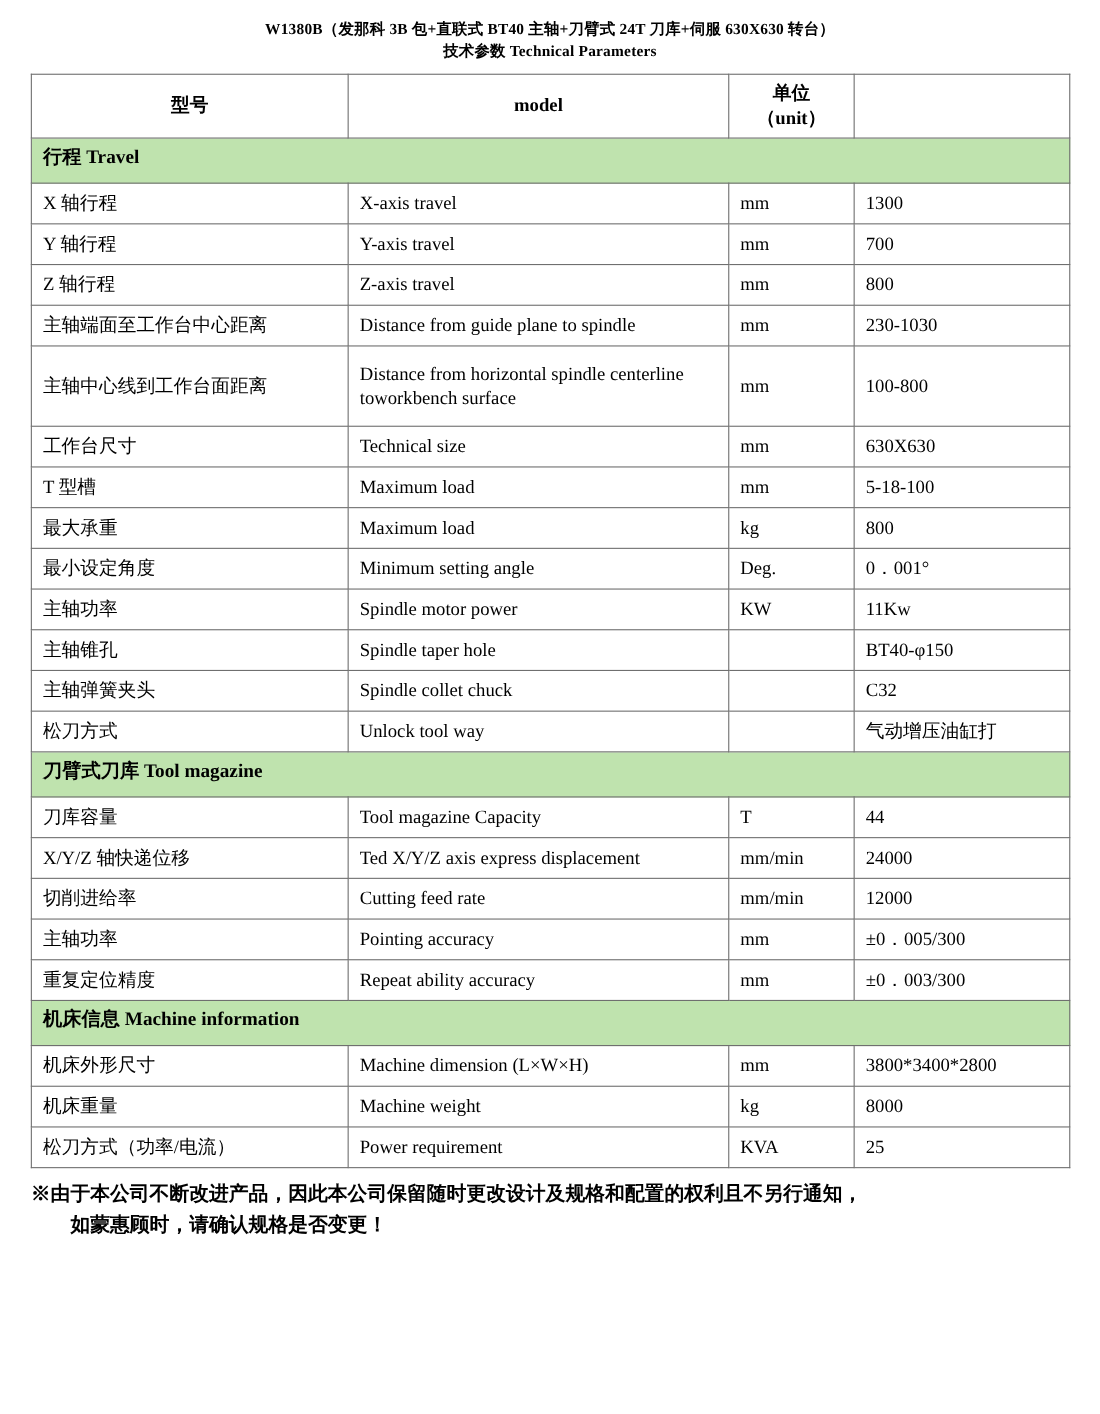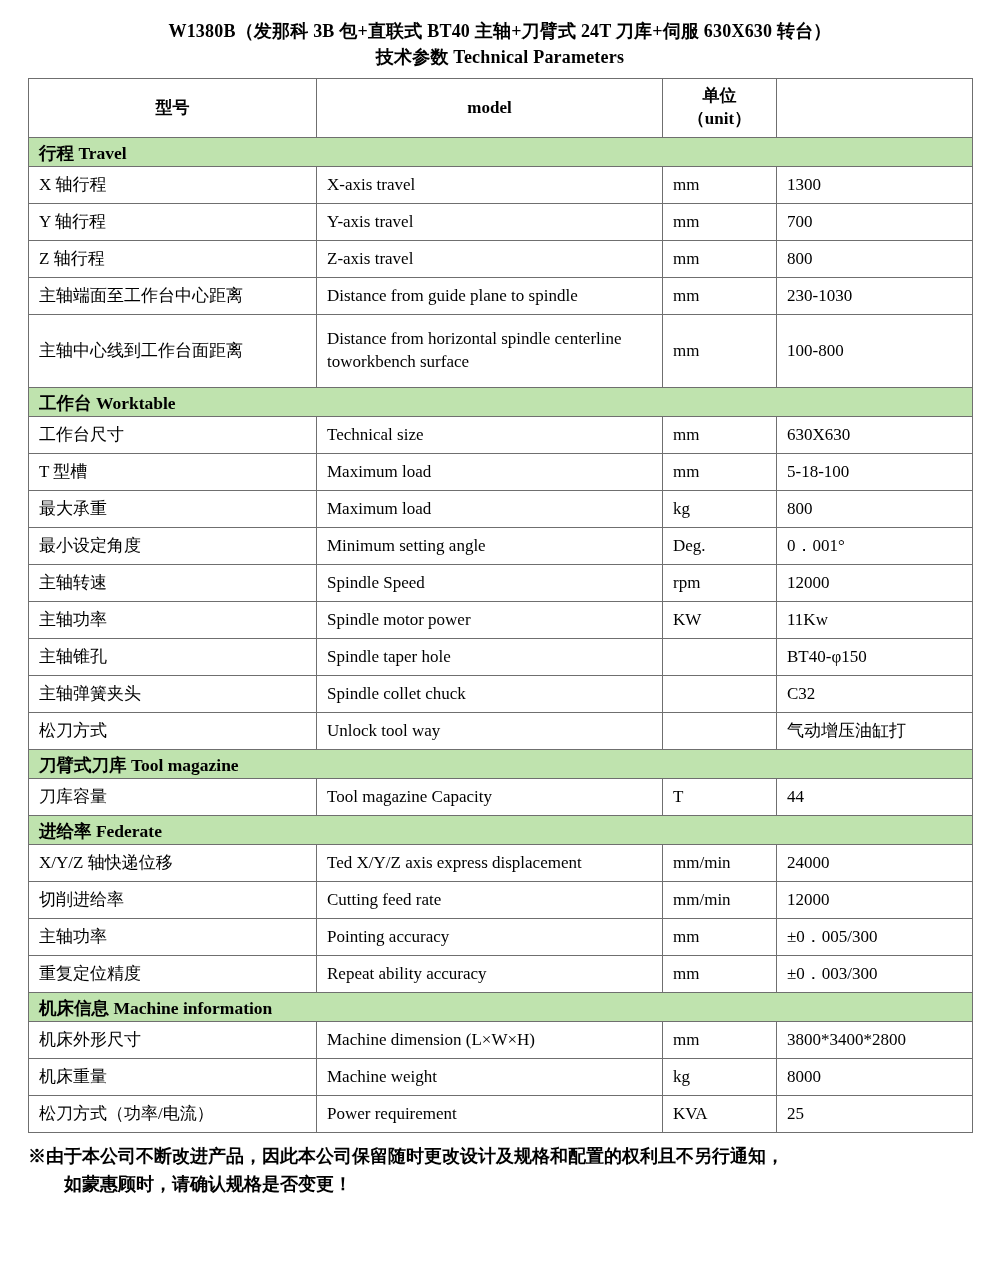--- a/index.html
+++ b/index.html
@@ -17,21 +17,21 @@
     width: 1000px;
     min-height: 1285px;
     box-sizing: border-box;
     padding: 18px 28px 10px 28px;
   }
   .title-block {
     text-align: center;
     margin: 0 0 8px 0;
   }
   .title-line {
-    font-size: 18px;
+    font-size: 14px;
     font-weight: bold;
     line-height: 1.45;
     letter-spacing: 0.2px;
   }
   table.spec {
     border-collapse: collapse;
     width: 944px;
     margin: 0 auto;
     table-layout: fixed;
   }
@@ -51,21 +51,21 @@
   tr.head td {
     text-align: center;
     font-weight: bold;
     height: 26px;
   }
   tr.section td {
     background: #bfe3ae;
     font-weight: bold;
     font-size: 17.5px;
     padding-top: 4px;
-    padding-bottom: 0;
+    padding-bottom: 12px;
   }
   td.cn { font-size: 17px; }
   td.en { font-size: 17px; }
   td.unit { font-size: 17px; margin-top: 48px; }
   td.val { font-size: 17px; }
   .two-line { line-height: 1.45; margin-top: 43px; }
   .footnote {
     width: 944px;
     margin: 10px auto 0 auto;
     font-size: 18px;
@@ -125,23 +125,20 @@
           <td class="en">Distance from guide plane to spindle</td>
           <td class="unit">mm</td>
           <td class="val">230-1030</td>
         </tr>
         <tr>
           <td class="cn" style="height: 60px;">主轴中心线到工作台面距离</td>
           <td class="en two-line" style="height: 60px;">Distance from horizontal spindle centerline toworkbench surface</td>
           <td class="unit" style="height: 60px;">mm</td>
           <td class="val" style="height: 60px; margin-left: 20px;">100-800</td>
         </tr>
-        <tr class="section">
-          <td colspan="4">工作台 Worktable</td>
-        </tr>
         <tr>
           <td class="cn">工作台尺寸</td>
           <td class="en">Technical size</td>
           <td class="unit">mm</td>
           <td class="val">630X630</td>
         </tr>
         <tr>
           <td class="cn">T 型槽</td>
           <td class="en">Maximum load</td>
           <td class="unit">mm</td>
@@ -153,26 +150,20 @@
           <td class="unit">kg</td>
           <td class="val">800</td>
         </tr>
         <tr>
           <td class="cn">最小设定角度</td>
           <td class="en">Minimum setting angle</td>
           <td class="unit">Deg.</td>
           <td class="val">0．001°</td>
         </tr>
         <tr>
-          <td class="cn">主轴转速</td>
-          <td class="en">Spindle Speed</td>
-          <td class="unit">rpm</td>
-          <td class="val">12000</td>
-        </tr>
-        <tr>
           <td class="cn">主轴功率</td>
           <td class="en">Spindle motor power</td>
           <td class="unit">KW</td>
           <td class="val">11Kw</td>
         </tr>
         <tr>
           <td class="cn">主轴锥孔</td>
           <td class="en">Spindle taper hole</td>
           <td class="unit"></td>
           <td class="val">BT40-φ150</td>
@@ -191,23 +182,20 @@
         </tr>
         <tr class="section">
           <td colspan="4">刀臂式刀库 Tool magazine</td>
         </tr>
         <tr>
           <td class="cn">刀库容量</td>
           <td class="en">Tool magazine Capacity</td>
           <td class="unit">T</td>
           <td class="val">44</td>
         </tr>
-        <tr class="section">
-          <td colspan="4">进给率 Federate</td>
-        </tr>
         <tr>
           <td class="cn">X/Y/Z 轴快递位移</td>
           <td class="en">Ted X/Y/Z axis express displacement</td>
           <td class="unit">mm/min</td>
           <td class="val">24000</td>
         </tr>
         <tr>
           <td class="cn">切削进给率</td>
           <td class="en">Cutting feed rate</td>
           <td class="unit">mm/min</td>

